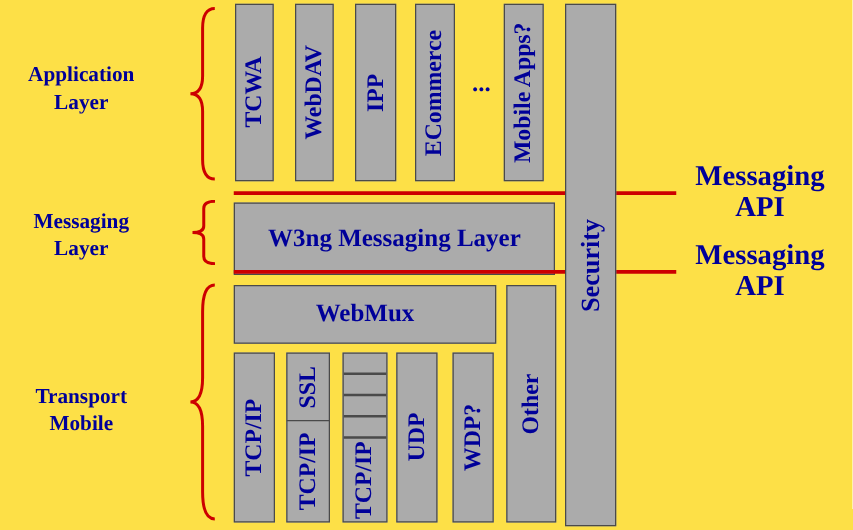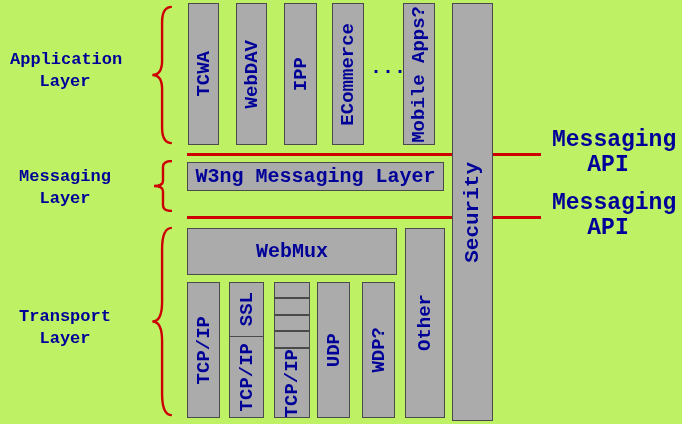--- a/index.html
+++ b/index.html
@@ -1,18 +1,18 @@
 <!DOCTYPE html>
 <html><head>
 <meta charset="utf-8">
 <style>
   html,body { margin:0; padding:0; background:#ffffff; }
   .canvas {
-    position:relative; width:682px; height:424px; background:#bef264;
-    font-family:Liberation Mono, monospace; overflow:hidden;
+    position:relative; width:682px; height:424px; background:#fde047;
+    font-family:Liberation Serif, serif; overflow:hidden;
   }
   .cell {
     background:#ababab; border:1.5px solid #4a4a4a; box-sizing:border-box;
     display:flex; align-items:center; justify-content:center;
   }
   .gbox { position:absolute; background:#ababab; border:1.5px solid #4a4a4a;
     box-sizing:border-box; display:flex; align-items:center; justify-content:center; }
   .vlabel {
     writing-mode:vertical-rl; transform:rotate(180deg);
     color:#000099; font-weight:bold; font-size:19px; white-space:nowrap;
@@ -33,21 +33,21 @@
   .hatch-cell { height:15px; border-bottom:2px solid #4a4a4a; }
   .stack { position:absolute; display:flex; flex-direction:column; box-sizing:border-box; }
 </style>
 </head>
 <body>
 
 <div class="canvas">
 
   <div class="side-label" style="left:10px; top:49px; width:110px;">Application Layer</div>
   <div class="side-label" style="left:10px; top:166px; width:110px;">Messaging Layer</div>
-  <div class="side-label" style="left:10px; top:306px; width:110px;">Transport Layer</div>
+  <div class="side-label" style="left:10px; top:306px; width:110px;">Transport Mobile</div>
 
   <svg class="brace" style="left:148px; top:4px;" width="26" height="142" viewBox="0 0 24 100" preserveAspectRatio="none">
     <path d="M 22 2 Q 13 2 13 13 L 13 40 Q 13 50 4 50 Q 13 50 13 60 L 13 87 Q 13 98 22 98" fill="none" stroke="#cc0000" stroke-width="2.4" vector-effect="non-scaling-stroke"></path>
   </svg>
   <svg class="brace" style="left:150px; top:160px;" width="24" height="52" viewBox="0 0 24 100" preserveAspectRatio="none">
     <path d="M 22 2 Q 13 2 13 13 L 13 40 Q 13 50 4 50 Q 13 50 13 60 L 13 87 Q 13 98 22 98" fill="none" stroke="#cc0000" stroke-width="2.4" vector-effect="non-scaling-stroke"></path>
   </svg>
   <svg class="brace" style="left:148px; top:224px;" width="26" height="195" viewBox="0 0 24 100" preserveAspectRatio="none">
     <path d="M 22 2 Q 13 2 13 13 L 13 40 Q 13 50 4 50 Q 13 50 13 60 L 13 87 Q 13 98 22 98" fill="none" stroke="#cc0000" stroke-width="2.4" vector-effect="non-scaling-stroke"></path>
   </svg>
@@ -69,21 +69,21 @@
   </div>
   <div class="dots" style="left:370px; top:56px; width:30px; text-align:center;">...</div>
   <div class="gbox" style="left:403px; top:3px; width:32px; height:142px;">
     <span class="vlabel">Mobile Apps?</span>
   </div>
 
   <div class="gbox security-box" style="left:452px; top:3px; width:41px; height:418px;">
     <span class="vlabel" style="font-size:21px;">Security</span>
   </div>
 
-  <div class="gbox" style="left:187px; top:162px; width:257px; height:29px;">
+  <div class="gbox" style="left:187px; top:162px; width:257px; height:58px;">
     <span class="hlabel" style="font-size:20px;">W3ng Messaging Layer</span>
   </div>
 
   <div class="gbox" style="left:187px; top:228px; width:210px; height:47px;text-align:center;">
     <span class="hlabel" style="font-size:20px;">WebMux</span>
   </div>
 
   <div class="gbox" style="left:187px; top:282px; width:33px; height:136px;">
     <span class="vlabel">TCP/IP</span>
   </div>

